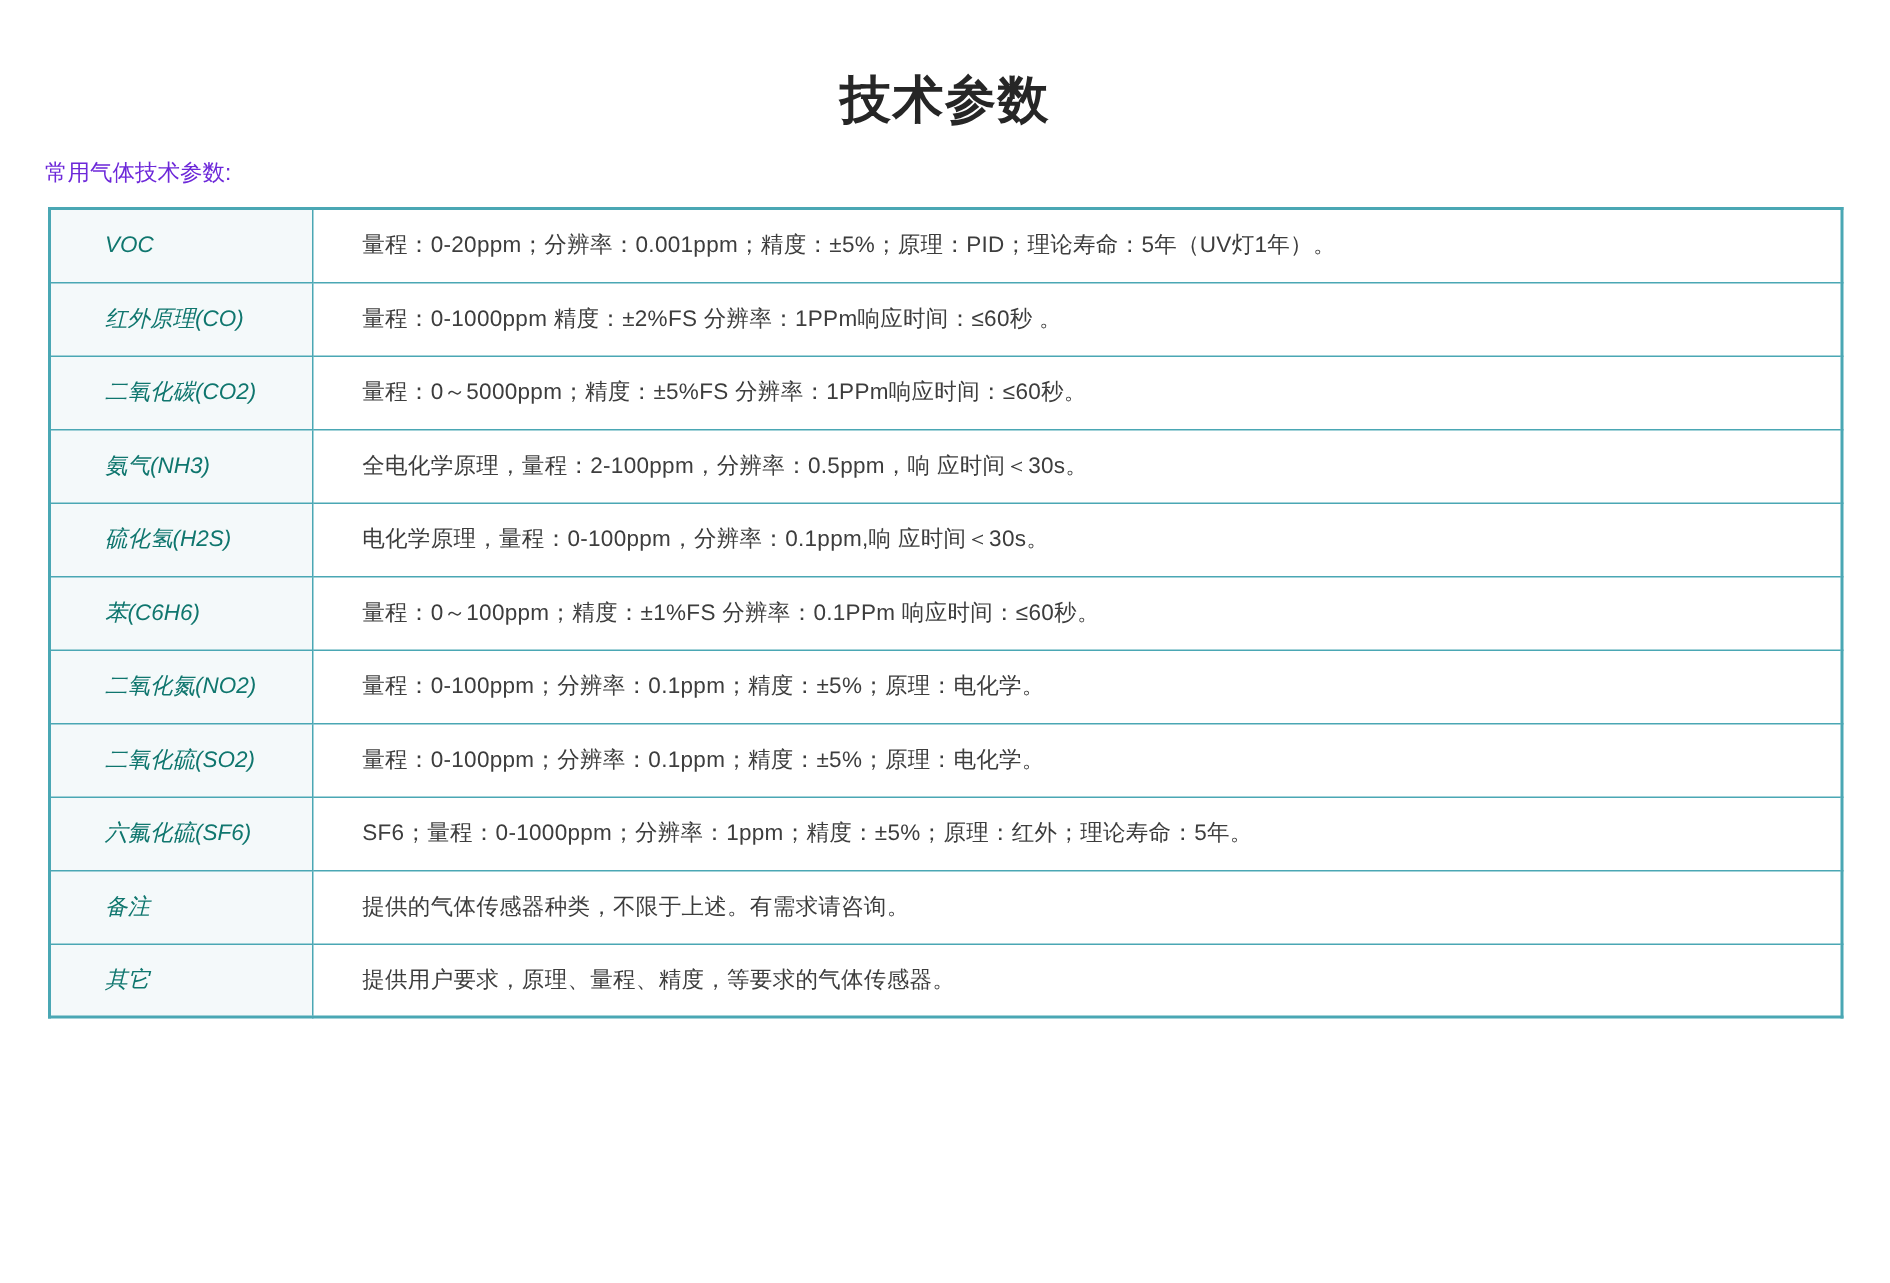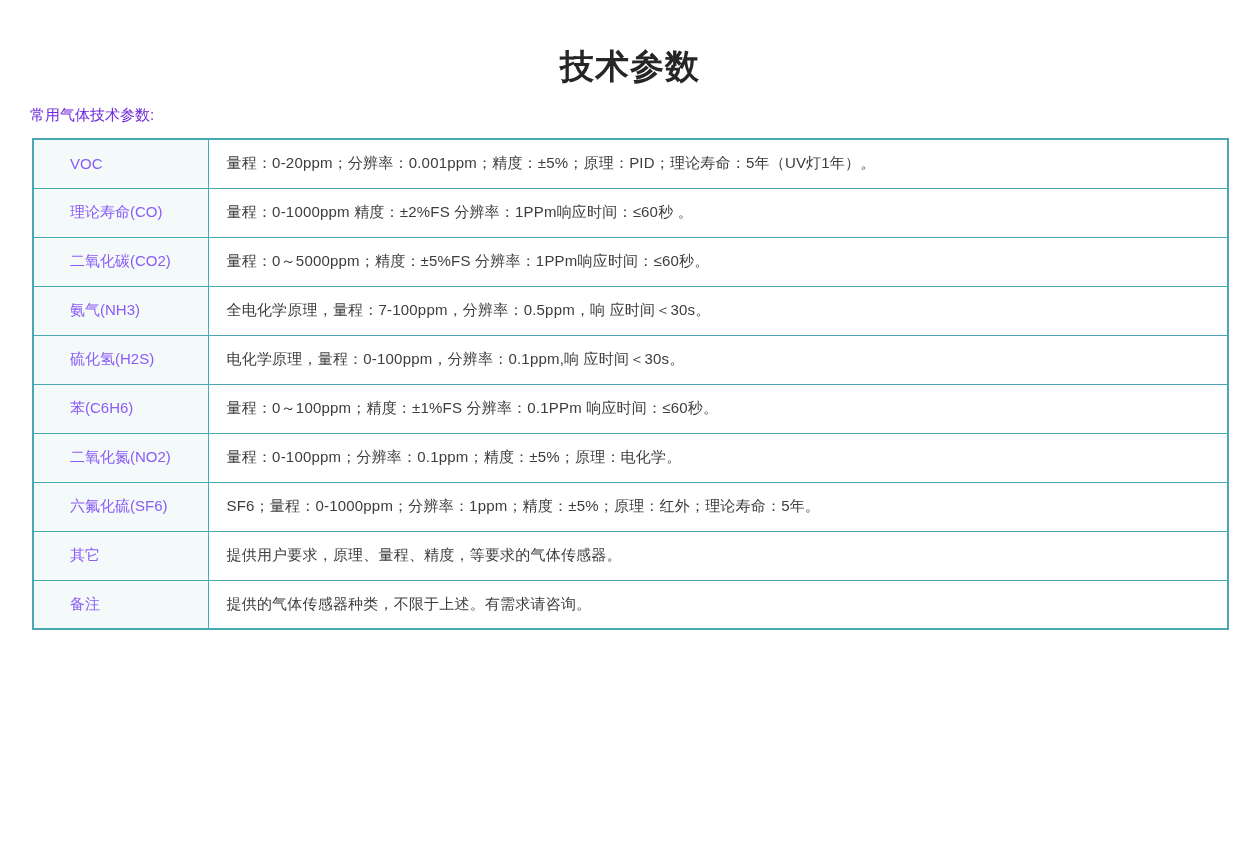--- a/index.html
+++ b/index.html
@@ -36,75 +36,80 @@
   table.spec-table td {
     border: 1px solid #4aa7b4;
     height: 49px;
     font-size: 15px;
     vertical-align: middle;
   }
   table.spec-table { border: 2px solid #4aa7b4; }
   td.gas-cell {
     width: 175px;
     background: #f4f9fa;
-    color: #8b5cf6;
+    color: #0f766e;
     padding-left: 36px;
+    font-style: italic;
   }
   td.spec-cell {
     background: #ffffff;
     color: #3d3d3d;
-    padding-left: 18px;
+    padding-left: 33px;
     letter-spacing: 0.2px;
   }
 </style>
 </head>
 <body>
 
 <div class="page">
   <h1 class="page-title">技术参数</h1>
 
   <p class="subtitle">常用气体技术参数:</p>
 
   <table class="spec-table">
     <tbody>
         <tr>
           <td class="gas-cell">VOC</td>
           <td class="spec-cell">量程：0-20ppm；分辨率：0.001ppm；精度：±5%；原理：PID；理论寿命：5年（UV灯1年）。</td>
         </tr>
         <tr>
-          <td class="gas-cell">理论寿命(CO)</td>
+          <td class="gas-cell">红外原理(CO)</td>
           <td class="spec-cell">量程：0-1000ppm 精度：±2%FS 分辨率：1PPm响应时间：≤60秒 。</td>
         </tr>
         <tr>
           <td class="gas-cell">二氧化碳(CO2)</td>
           <td class="spec-cell">量程：0～5000ppm；精度：±5%FS 分辨率：1PPm响应时间：≤60秒。</td>
         </tr>
         <tr>
           <td class="gas-cell">氨气(NH3)</td>
-          <td class="spec-cell">全电化学原理，量程：7-100ppm，分辨率：0.5ppm，响 应时间＜30s。</td>
+          <td class="spec-cell">全电化学原理，量程：2-100ppm，分辨率：0.5ppm，响 应时间＜30s。</td>
         </tr>
         <tr>
           <td class="gas-cell">硫化氢(H2S)</td>
           <td class="spec-cell">电化学原理，量程：0-100ppm，分辨率：0.1ppm,响 应时间＜30s。</td>
         </tr>
         <tr>
           <td class="gas-cell">苯(C6H6)</td>
           <td class="spec-cell">量程：0～100ppm；精度：±1%FS 分辨率：0.1PPm 响应时间：≤60秒。</td>
         </tr>
         <tr>
           <td class="gas-cell">二氧化氮(NO2)</td>
           <td class="spec-cell">量程：0-100ppm；分辨率：0.1ppm；精度：±5%；原理：电化学。</td>
         </tr>
         <tr>
+          <td class="gas-cell">二氧化硫(SO2)</td>
+          <td class="spec-cell">量程：0-100ppm；分辨率：0.1ppm；精度：±5%；原理：电化学。</td>
+        </tr>
+        <tr>
           <td class="gas-cell">六氟化硫(SF6)</td>
           <td class="spec-cell">SF6；量程：0-1000ppm；分辨率：1ppm；精度：±5%；原理：红外；理论寿命：5年。</td>
         </tr>
         <tr>
+          <td class="gas-cell">备注</td>
+          <td class="spec-cell">提供的气体传感器种类，不限于上述。有需求请咨询。</td>
+        </tr>
+        <tr>
           <td class="gas-cell">其它</td>
           <td class="spec-cell">提供用户要求，原理、量程、精度，等要求的气体传感器。</td>
-        </tr>
-        <tr>
-          <td class="gas-cell">备注</td>
-          <td class="spec-cell">提供的气体传感器种类，不限于上述。有需求请咨询。</td>
         </tr>
       </tbody>
   </table>
 </div>
 
 </body></html>

